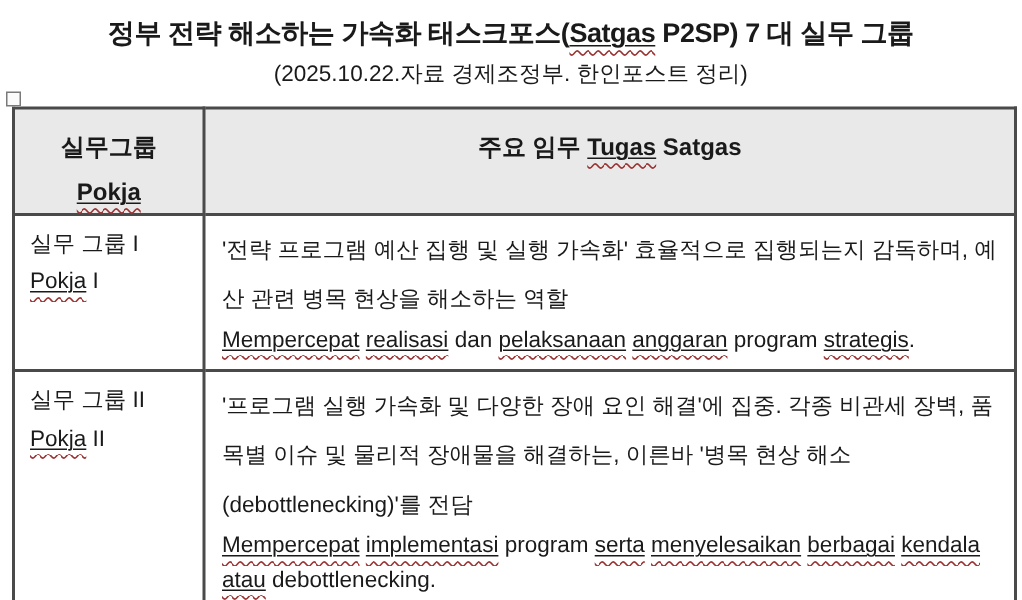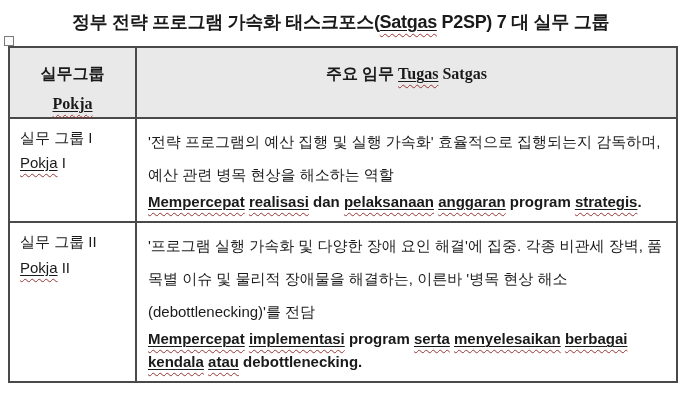--- a/index.html
+++ b/index.html
@@ -33,44 +33,45 @@
   .pokja th{
     background:var(--header-bg);font-weight:bold;font-size:16px;
     text-align:center;height:70px;padding:8px 6px 0 6px;
   }
   col.c-group{width:127px;}
   .pokja td{font-size:15px;padding:6px 8px 8px 11px;}
   .pokja td.col-group{padding:6px 4px 6px 10px;}
   tr.row-1 td{height:97px;}
   .para{margin:0;}
   .para.ko{line-height:2.2;}
-  .para.id{line-height:1.5;font-weight:bold;}
+  .para.id{line-height:1.5;}
   .para.latin{line-height:1.6;}
-  th .para{line-height:1.7;font-family:Liberation Serif, serif;}
+  th .para{line-height:1.7;}
   td.col-group .para{line-height:1.7;}
   
   .u{
     text-decoration-line:underline;text-decoration-style:solid;
     text-decoration-color:currentColor;text-decoration-thickness:1px;
     text-underline-offset:2px;
   }
   .w{
     text-decoration-line:underline;text-decoration-style:wavy;
     text-decoration-color:var(--sq);text-decoration-thickness:1px;
     text-underline-offset:5px;
     margin-top:21px;
   }
 </style>
 </head>
 <body>
 
 <div class="page">
 
-  <div class="title"><span>정부 전략 프로그램 가속화 태스크포스(</span><span class="u"><span class="w">Satgas</span></span><span> P2SP) 7 대 실무 그룹</span></div>
+  <div class="title"><span>정부 전략 해소하는 가속화 태스크포스(</span><span class="u"><span class="w">Satgas</span></span><span> P2SP) 7 대 실무 그룹</span></div>
 
+  <div class="subtitle">(2025.10.22.자료 경제조정부. 한인포스트 정리)</div>
 
   <div class="table-wrap">
     <div class="handle"></div>
 
     <table class="pokja">
       <colgroup>
         <col class="c-group">
         <col class="c-tasks">
       </colgroup>
       <thead>
@@ -84,21 +85,21 @@
             </th>
         </tr>
       </thead>
       <tbody>
         <tr class="row-1">
           <td class="col-group">
               <div class="para ko"><span>실무 그룹 I</span></div>
               <div class="para latin"><span class="u"><span class="w">Pokja</span></span><span> I</span></div>
             </td>
           <td class="col-tasks">
-              <div class="para ko"><span>'전략 프로그램의 예산 집행 및 실행 가속화' 효율적으로 집행되는지 감독하며, 예산 관련 병목 현상을 해소하는 역할</span></div>
+              <div class="para ko"><span>'전략 프로그램 예산 집행 및 실행 가속화' 효율적으로 집행되는지 감독하며, 예산 관련 병목 현상을 해소하는 역할</span></div>
               <div class="para id"><span class="u"><span class="w">Mempercepat</span></span><span> </span><span class="u"><span class="w">realisasi</span></span><span> dan </span><span class="u"><span class="w">pelaksanaan</span></span><span> </span><span class="u"><span class="w">anggaran</span></span><span> program </span><span class="u"><span class="w">strategis</span></span><span>.</span></div>
             </td>
         </tr>
         <tr class="row-2">
           <td class="col-group">
               <div class="para ko"><span>실무 그룹 II</span></div>
               <div class="para latin"><span class="u"><span class="w">Pokja</span></span><span> II</span></div>
             </td>
           <td class="col-tasks">
               <div class="para ko"><span>'프로그램 실행 가속화 및 다양한 장애 요인 해결'에 집중. 각종 비관세 장벽, 품목별 이슈 및 물리적 장애물을 해결하는, 이른바 '병목 현상 해소(debottlenecking)'를 전담</span></div>

